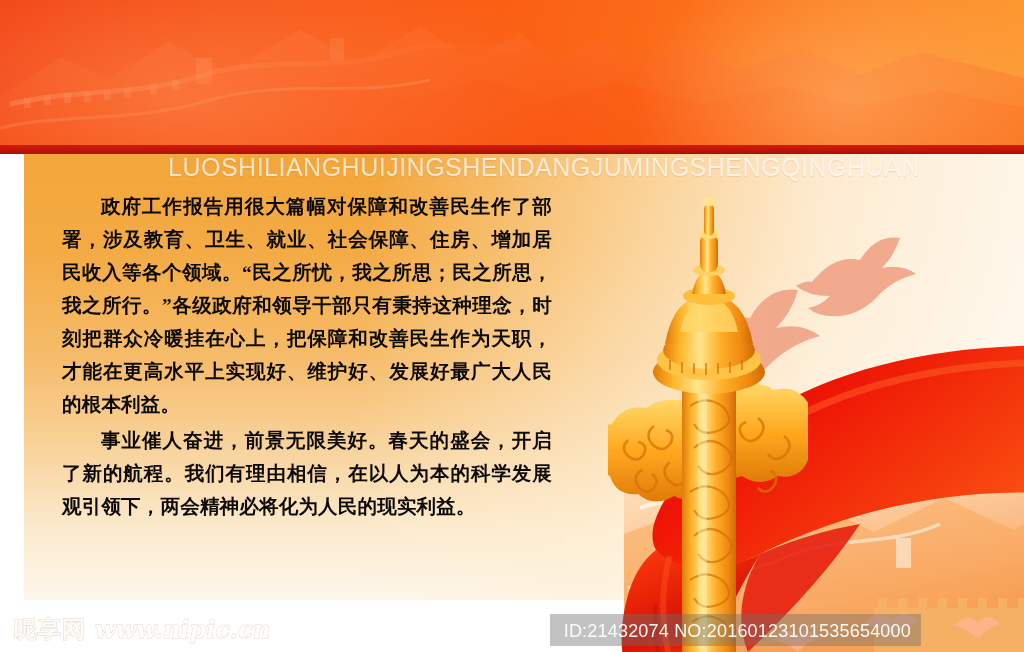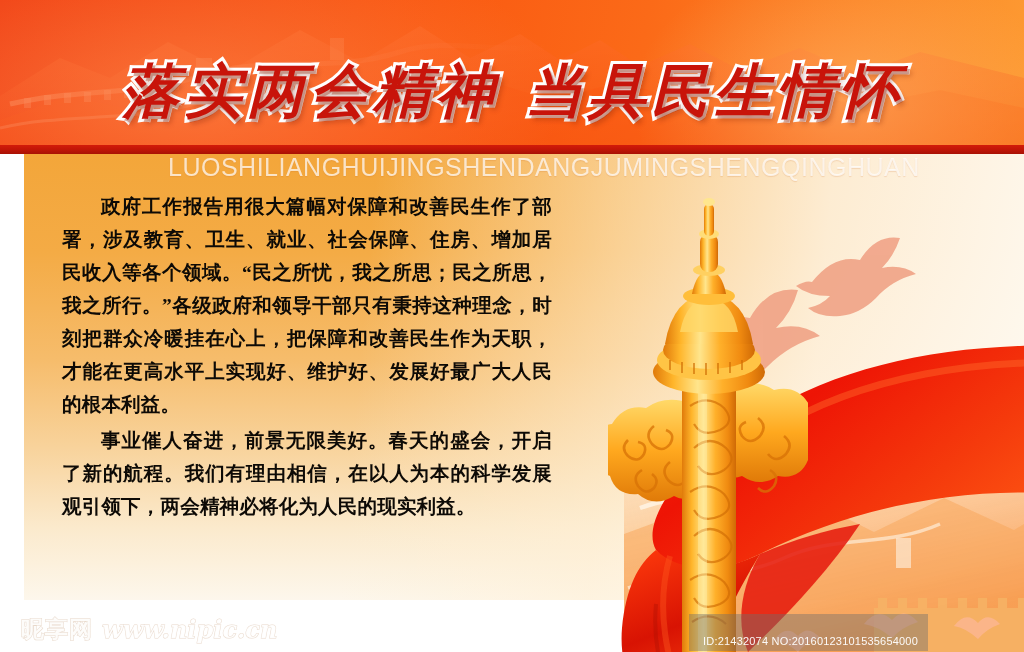--- a/index.html
+++ b/index.html
@@ -164,21 +164,20 @@
   }
 
   .doves { position: absolute; left: 0; top: 0; width: 504px; height: 498px; }
 
   
   .footer {
     position: absolute;
     left: 0; bottom: 0;
     width: 921px; height: 52px;
     pointer-events: none;
-    margin-left: 7px;
   }
   .watermark {
     position: absolute;
     left: 14px; top: 14px;
     display: flex;
     align-items: center;
     gap: 9px;
     opacity: .55;
   }
   .wm-cn {
@@ -195,24 +194,24 @@
     font-style: italic;
     font-size: 24px;
     font-weight: bold;
     color: rgba(255,255,255,.92);
     -webkit-text-stroke: 1px rgba(205,170,140,.8);
     paint-order: stroke fill;
   }
   .idbar {
     position: absolute;
     right: 0; top: 14px;
-    padding: 21px 10px 4px 14px;
+    padding: 7px 10px 4px 14px;
     background: rgba(110,110,110,.42);
     color: rgba(255,255,255,.95);
-    font-size: 11px;
+    font-size: 18px;
     letter-spacing: .2px;
     white-space: nowrap;
   }
 </style>
 </head>
 <body>
 
 <div id="poster">
 
   <div class="header">
@@ -244,23 +243,20 @@
           <rect x="124" y="88" width="7" height="10"></rect>
         <rect x="150" y="84" width="7" height="10"></rect>
           <rect x="172" y="80" width="7" height="10"></rect>
       </g>
       <rect x="196" y="58" width="16" height="26" fill="#ffcaa5" opacity=".3"></rect>
       <rect x="330" y="38" width="14" height="22" fill="#ffcaa5" opacity=".25"></rect>
     </svg>
     <div class="hdr-glow"></div>
     <div class="hdr-glow2"></div>
 
-    <div class="title">
-      <span>落实两会精神</span><span class="gap"></span><span>当具民生情怀</span>
-    </div>
   </div>
   <div class="header-rule"></div>
 
   <div class="content">
     <div class="content-wash"></div>
   </div>
 
   <div class="pinyin">LUOSHILIANGHUIJINGSHENDANGJUMINGSHENGQINGHUAN</div>
 
   <div class="art">

